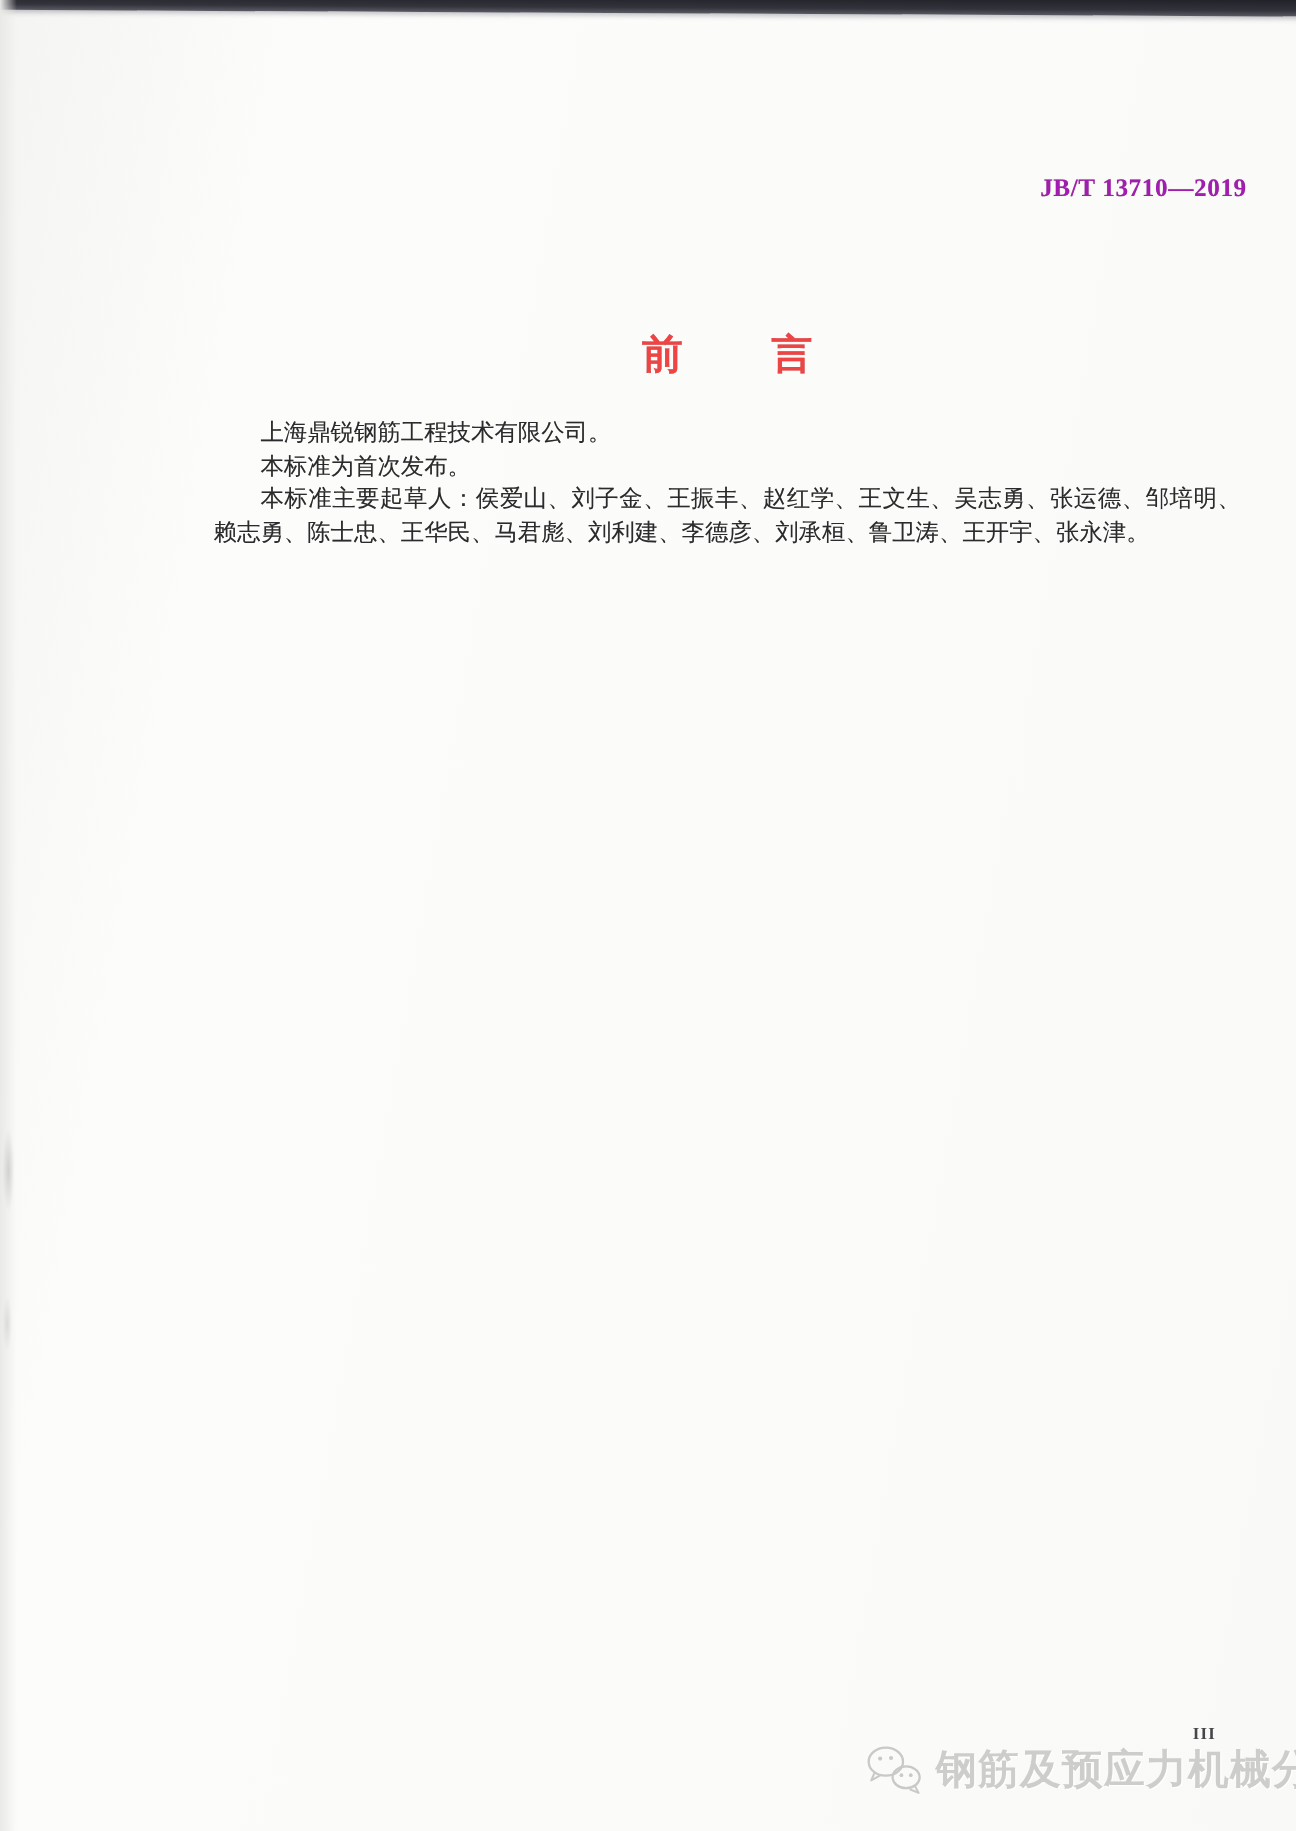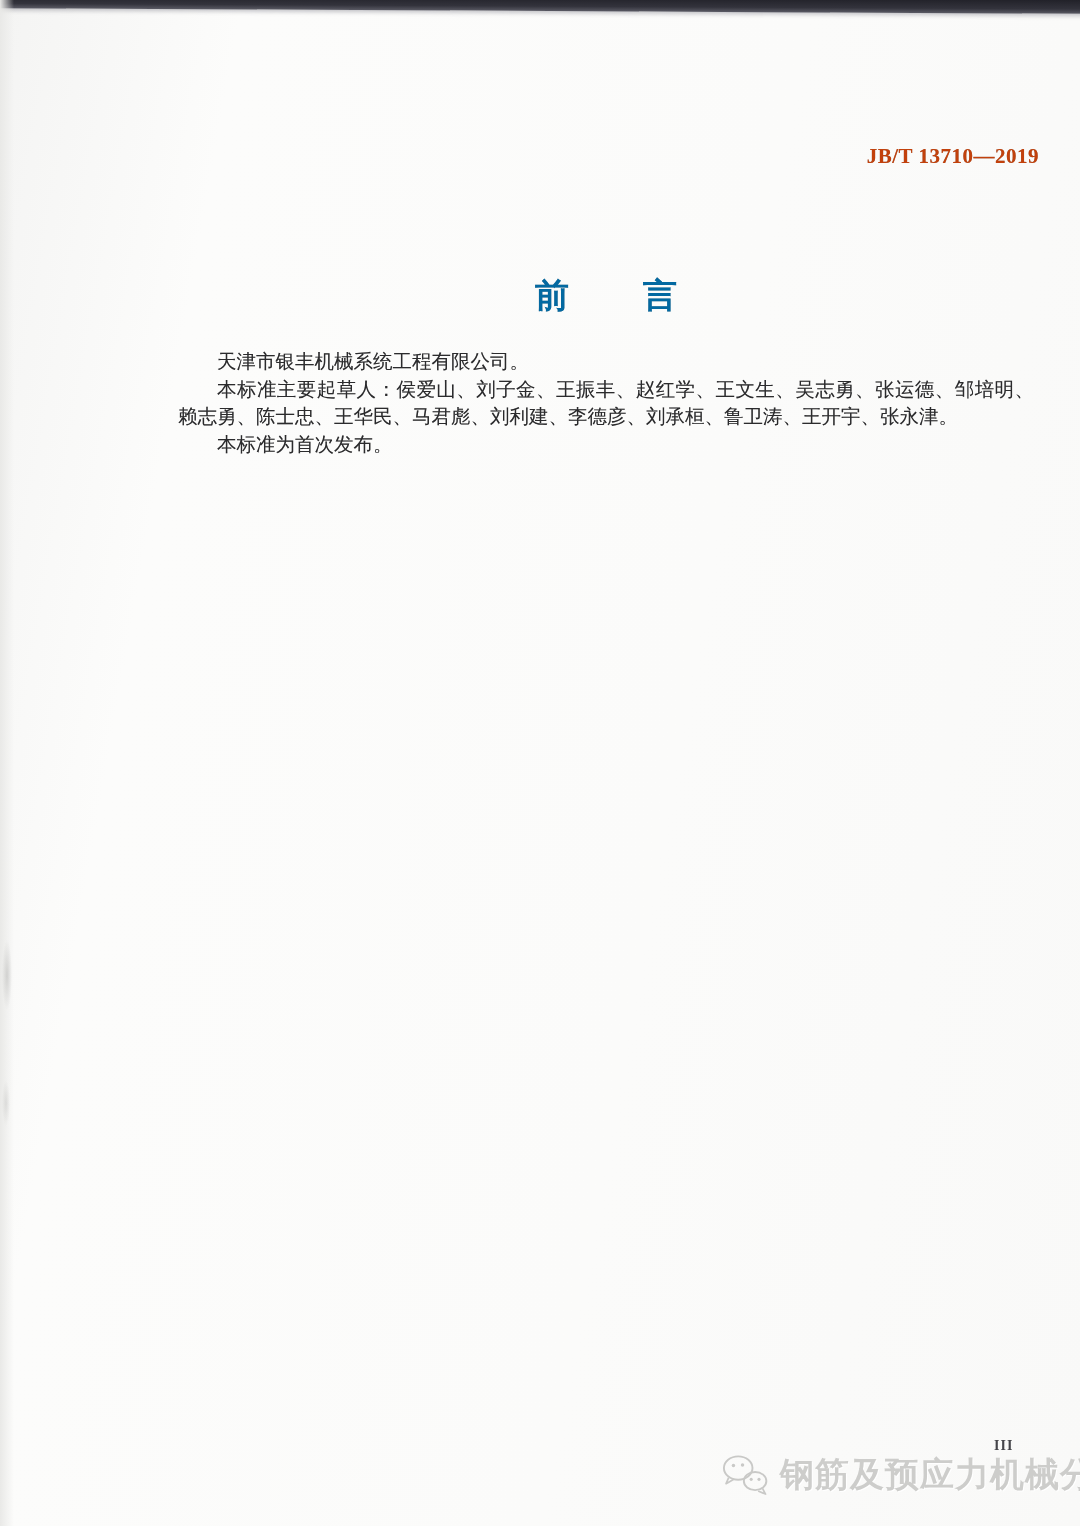--- a/index.html
+++ b/index.html
@@ -29,29 +29,29 @@
     background: radial-gradient(closest-side, rgba(170,170,168,0.45), rgba(170,170,168,0));
   }
   .scan-smudge-b {
     position: absolute; left: 2px; top: 1080px; width: 8px; height: 46px;
     background: radial-gradient(closest-side, rgba(180,180,178,0.35), rgba(180,180,178,0));
   }
 
   
   .std-number {
     position: absolute; top: 144px; right: 41px;
-    font-size: 21px; font-weight: bold; color: #c2410c;
+    font-size: 21px; font-weight: bold; color: #a21caf;
     letter-spacing: 0.5px;
     text-shadow: 0 0 0.6px rgba(0,0,0,0.35);
   }
   .page-title {
     position: absolute; top: 250px; left: 178px; width: 856px;
     text-align: center;
     font-family: "Liberation Sans", "DejaVu Sans", sans-serif;
-    font-size: 34px; font-weight: 600; color: #0369a1;
+    font-size: 34px; font-weight: 600; color: #ef4444;
     letter-spacing: 74px; padding-left: 74px; box-sizing: border-box;
     white-space: nowrap;
     text-shadow: 0 0 0.5px rgba(0,0,0,0.3);
   }
   .body-text {
     position: absolute; top: 348px; left: 178px; width: 856px;
     font-size: 19.5px; line-height: 27.6px; color: #2b2b2d;
     text-align: justify;
     text-shadow: 0 0 0.5px rgba(40,40,40,0.35);
   }
@@ -82,23 +82,23 @@
 <div class="scan-top-band"></div>
 <div class="scan-left-band"></div>
 <div class="scan-smudge-a"></div>
 <div class="scan-smudge-b"></div>
 
 <div class="std-number">JB/T 13710—2019</div>
 
 <h1 class="page-title">前言</h1>
 
 <div class="body-text">
-  <p>天津市银丰机械系统工程有限公司。</p>
+  <p>上海鼎锐钢筋工程技术有限公司。</p>
+  <p>本标准为首次发布。</p>
   <p>本标准主要起草人：侯爱山、刘子金、王振丰、赵红学、王文生、吴志勇、张运德、邹培明、赖志勇、陈士忠、王华民、马君彪、刘利建、李德彦、刘承桓、鲁卫涛、王开宇、张永津。</p>
-  <p>本标准为首次发布。</p>
 </div>
 
 <div class="page-number">III</div>
 
 <div class="footer-watermark">
   <span class="wechat-icon-wrap">
     <svg width="52" height="46" viewBox="0 0 60 52" fill="none" xmlns="http://www.w3.org/2000/svg">
 
       <ellipse cx="21" cy="18" rx="16.5" ry="13.5" stroke="#c9c9c7" stroke-width="2.2" fill="none"></ellipse>
       <path d="M10 29 L7 36 L16 31" stroke="#c9c9c7" stroke-width="2" fill="none" stroke-linejoin="round"></path>

